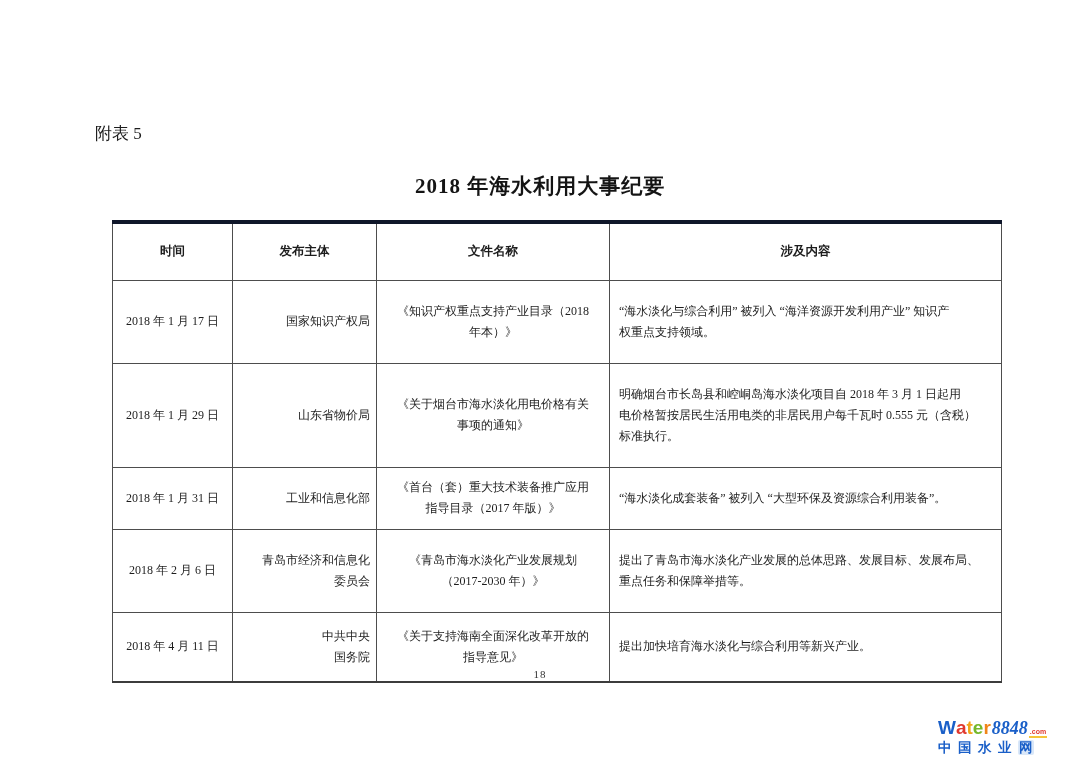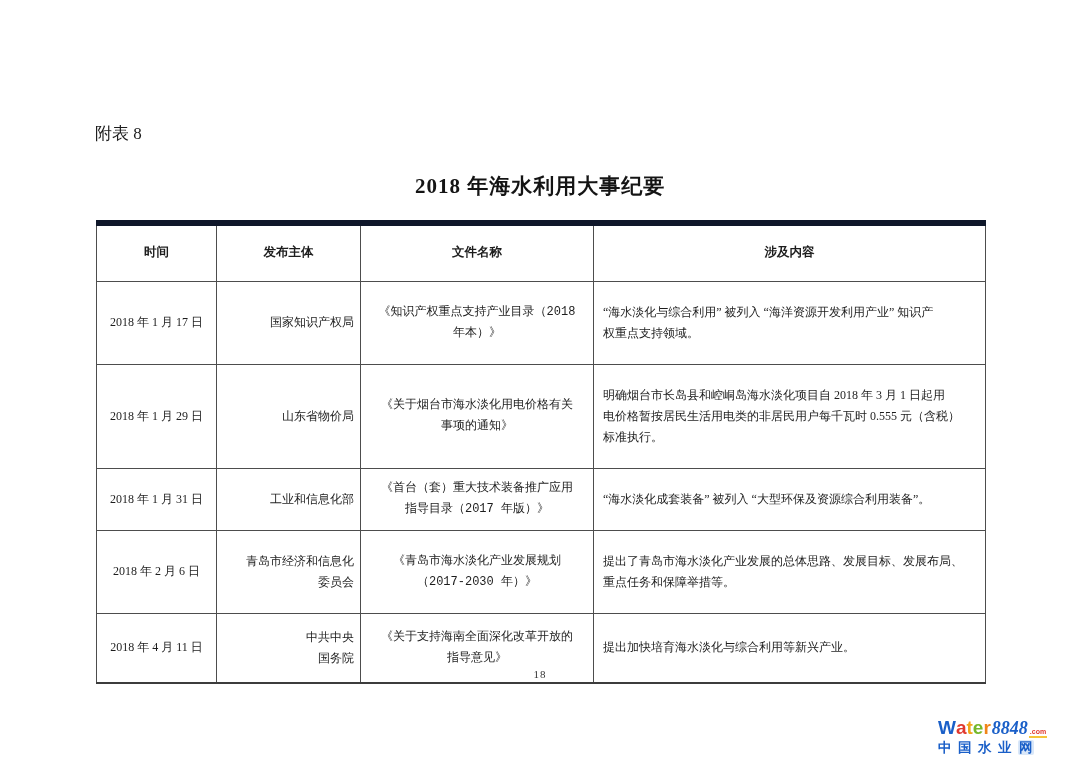--- a/index.html
+++ b/index.html
@@ -22,25 +22,25 @@
     width: 100%;
     text-align: center;
     font-size: 21px;
     font-weight: bold;
     color: #141414;
     letter-spacing: 1px;
     font-family: Liberation Serif, serif;
   }
   table.doc-table {
     position: absolute;
-    left: 96px; top: 220px;
+    left: 112px; top: 220px;
     width: 890px;
     border-collapse: collapse;
     table-layout: fixed;
-    border-top: 6px solid #0f172a;
+    border-top: 4px solid #0f172a;
     border-bottom: 2px solid #3c3c3c;
   }
   .doc-table col.c1 { width: 13.5%; }
   .doc-table col.c2 { width: 16.2%; }
   .doc-table col.c3 { width: 26.2%; }
   .doc-table col.c4 { width: 44.1%; }
   .doc-table th, .doc-table td {
     border: 1px solid #4d4d4d;
     vertical-align: middle;
     font-size: 12px;
@@ -53,21 +53,21 @@
     text-align: center;
     height: 58px;
     font-size: 12.5px;
   }
   .doc-table td.cell-time {
     text-align: center;
     white-space: nowrap;
     padding: 2px 3px;
   }
   .doc-table td.cell-publisher { text-align: right; padding: 13px 6px; }
-  .doc-table td.cell-document  { text-align: center; padding: 2px 8px; font-family: Liberation Mono, monospace; }
+  .doc-table td.cell-document  { text-align: center; padding: 2px 8px; }
   .doc-table td.cell-content   { text-align: left;  padding: 20px 9px; }
   tr.row-h1 { height: 65px; }
   tr.row-h2 { height: 69px; }
   tr.row-h3 { height: 61px; }
   tr.row-h4 { height: 65px; }
   tr.row-h5 { height: 68px; }
   .page-number {
     position: absolute;
     left: 0; top: 668px;
     width: 100%;
@@ -116,21 +116,21 @@
   .watermark .brand-sub .net-char {
     letter-spacing: 0;
     background: #d9e7f8;
     padding: 0 1px;
     border-radius: 2px;
   }
 </style>
 </head>
 <body>
 
-<div class="appendix-label">附表 8</div>
+<div class="appendix-label">附表 5</div>
 
 <div class="doc-title">2018 年海水利用大事纪要</div>
 
 <table class="doc-table">
   <colgroup>
       <col class="c1">
       <col class="c2">
       <col class="c3">
       <col class="c4">
     </colgroup>

